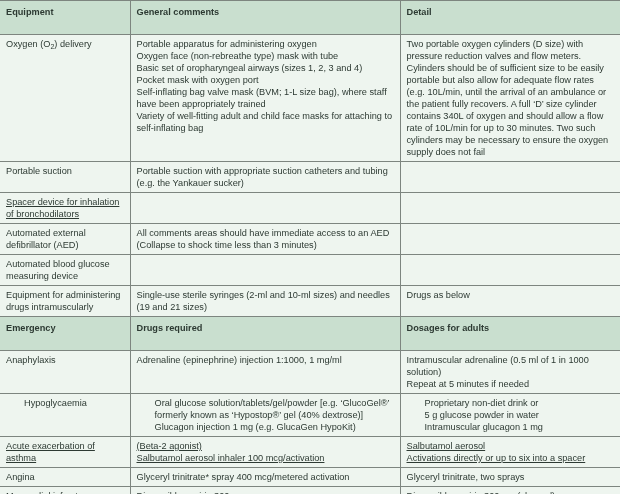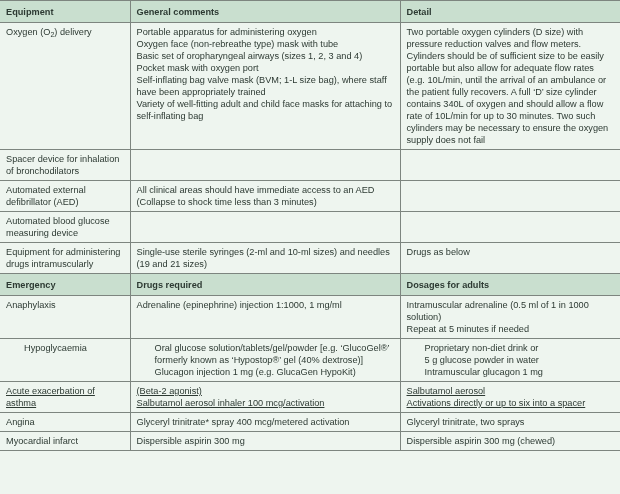--- a/index.html
+++ b/index.html
@@ -22,32 +22,32 @@
     td, th {
       border: 1px solid #7d857f;
       vertical-align: top;
       text-align: left;
       padding: 3px 6px 3px 6px;
       font-weight: normal;
     }
     tr.head th {
       background: #c9dfcf;
       font-weight: bold;
-      padding-top: 5px; padding-bottom: 4px;
+      padding-top: 5px; padding-bottom: 16px;
       height: 12px;
     }
     td { background: #eef5ef; }
     tr { border-left: none; }
     td:first-child, th:first-child { border-left: none; }
     td:last-child, th:last-child { border-right: none; }
     .line { display: block; }
     sub { font-size: 7px; vertical-align: -2px; line-height: 0; }
     .r-oxygen td { height: 96px; }
     .r-suction td { height: 24px; }
-    .r-spacer td { height: 24px; }
+    .r-spacer td { height: 24px; text-decoration: underline; }
     .r-aed td { height: 24px; margin-top: 13px; }
     .r-bgm td { height: 24px; margin-top: 20px; }
     .r-im td { height: 24px; }
     .r-ana td { height: 36px; }
     .r-hypo td { height: 36px; padding-left: 24px; }
     .r-asthma td { height: 24px; text-decoration: underline; }
   </style>
 </head>
 <body>
 
@@ -73,31 +73,38 @@
       <span class="line">Basic set of oropharyngeal airways (sizes 1, 2, 3 and 4)</span>
       <span class="line">Pocket mask with oxygen port</span>
       <span class="line">Self-inflating bag valve mask (BVM; 1-L size bag), where staff have been appropriately trained</span>
       <span class="line">Variety of well-fitting adult and child face masks for attaching to self-inflating bag</span>
     </td>
     <td>
           <span class="line">Two portable oxygen cylinders (D size) with pressure reduction valves and flow meters. Cylinders should be of sufficient size to be easily portable but also allow for adequate flow rates (e.g. 10L/min, until the arrival of an ambulance or the patient fully recovers. A full ‘D’ size cylinder contains 340L of oxygen and should allow a flow rate of 10L/min for up to 30 minutes. Two such cylinders may be necessary to ensure the oxygen supply does not fail</span>
         </td>
   </tr>
 
+  <tr class="r-suction">
+    <td>Portable suction</td>
+    <td>
+          <span class="line">Portable suction with appropriate suction catheters and tubing (e.g. the Yankauer sucker)</span>
+        </td>
+    <td></td>
+  </tr>
 
   <tr class="r-spacer">
     <td>Spacer device for inhalation of bronchodilators</td>
     <td></td>
     <td></td>
   </tr>
 
   <tr class="r-aed">
     <td>Automated external defibrillator (AED)</td>
     <td>
-      <span class="line">All clinical areas should have immediate access to an AED</span>
+      <span class="line">All comments areas should have immediate access to an AED</span>
       <span class="line">(Collapse to shock time less than 3 minutes)</span>
     </td>
     <td></td>
   </tr>
 
   <tr class="r-bgm">
     <td>Automated blood glucose measuring device</td>
     <td></td>
     <td></td>
   </tr>

